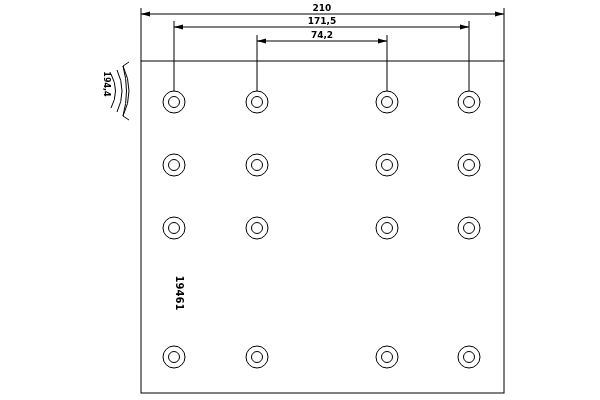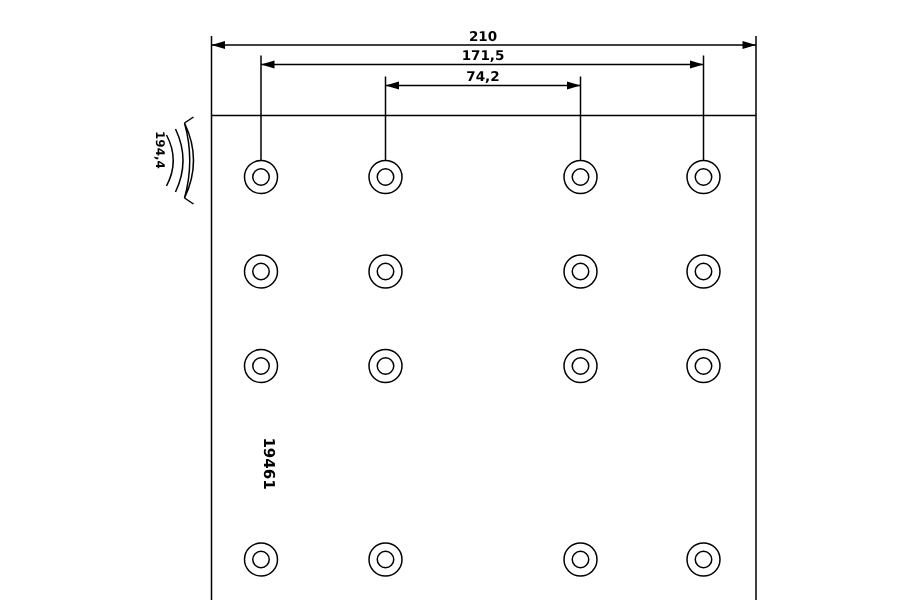--- a/index.html
+++ b/index.html
@@ -9,21 +9,20 @@
     width: 600px;
     height: 400px;
     overflow: hidden;
     font-family: "DejaVu Sans", "Liberation Sans", sans-serif;
   }
   .stage {
     position: relative;
     width: 600px;
     height: 310px;
     background: #ffffff;
-    margin-top: 16px;
   }
   svg { display: block; }
   .dim-text {
     font-family: "DejaVu Sans", "Liberation Sans", sans-serif;
     font-weight: bold;
     fill: #000000;
   }
 </style>
 </head>
 <body>

